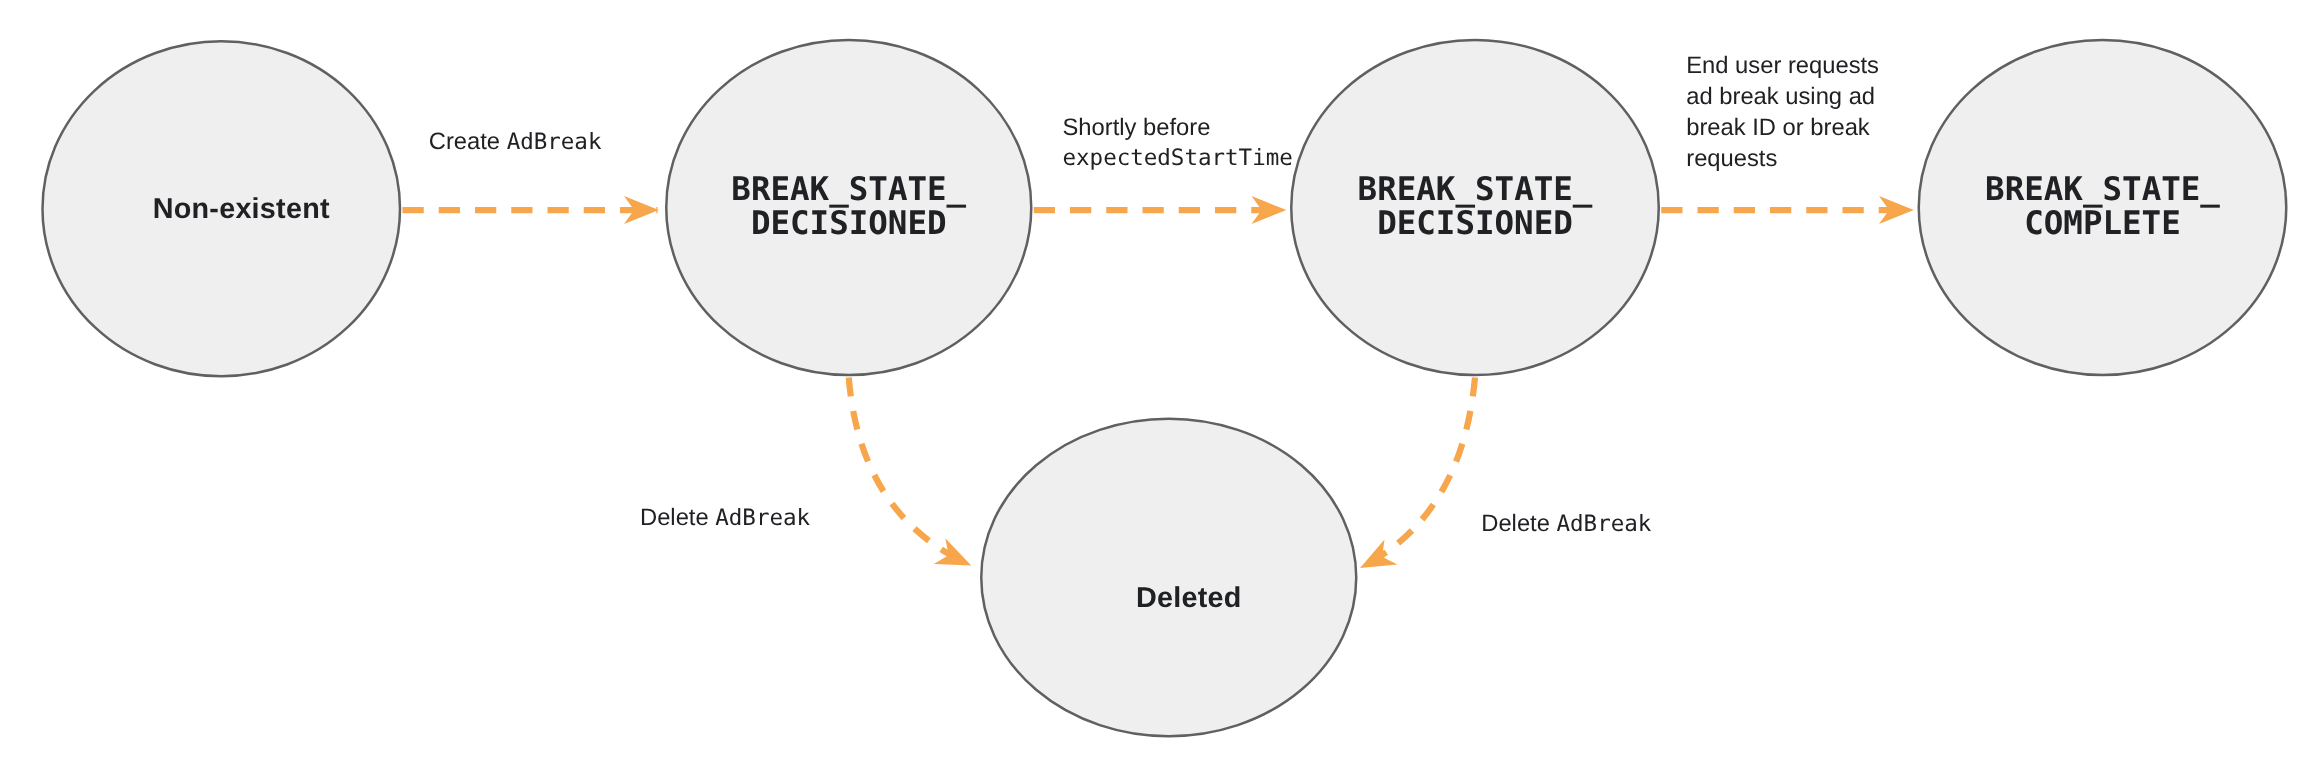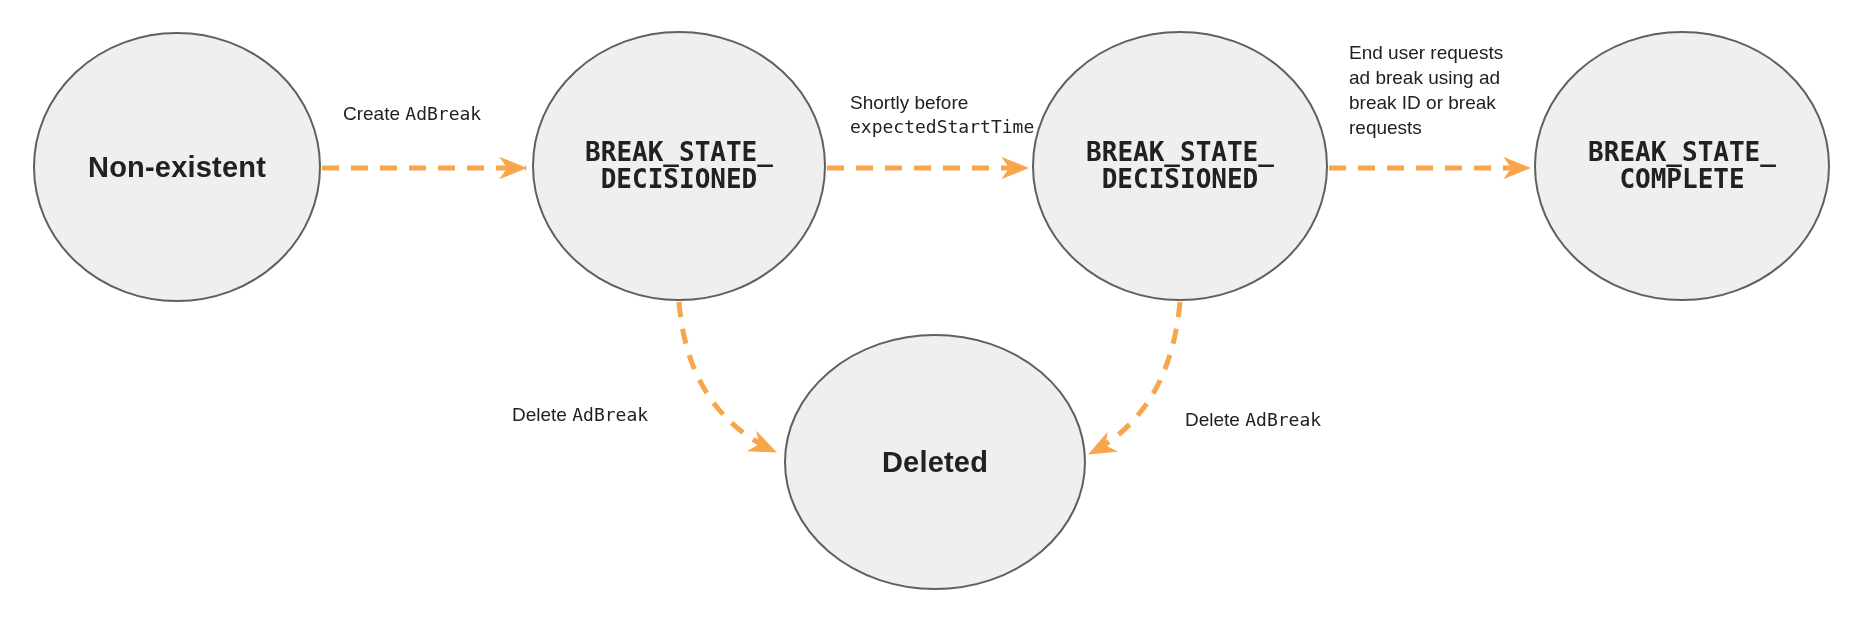--- a/index.html
+++ b/index.html
@@ -16,22 +16,23 @@
   .overlay { position: absolute; left: 0; top: 0; width: 100%; height: 100%; }
   .state-label {
     position: absolute;
     transform: translate(-50%, -50%);
     text-align: center;
     white-space: nowrap;
     line-height: 27px;
   }
   .state-label.sans-name {
     font-weight: bold;
-    font-size: 29px;
+    font-size: 23px;
     letter-spacing: 0.2px;
+    margin-left: 16px;
   }
   .state-label.mono-name {
     font-family: "DejaVu Sans Mono", "Liberation Mono", monospace;
     font-weight: bold;
     font-size: 26px;
   }
   .edge-label {
     position: absolute;
     white-space: nowrap;
     font-size: 19px;
@@ -81,21 +82,21 @@
     <div class="state-label mono-name" style="left:1180px; top:166px;">
       <div>BREAK_STATE_</div>
       <div>DECISIONED</div>
     </div>
 
     <div class="state-label mono-name" style="left:1682px; top:166px;">
       <div>BREAK_STATE_</div>
       <div>COMPLETE</div>
     </div>
 
-    <div class="state-label sans-name" style="left:935px; top:462px;">Deleted</div>
+    <div class="state-label sans-name" style="left:935px; top:478px;">Deleted</div>
 
     <div class="edge-label" style="left:343px; top:102px;">
       <span class="sans">Create </span><span class="mono">AdBreak</span>
     </div>
 
     <div class="edge-label" style="left:832px; top:91px;margin-left:18px;">
       <div class="sans">Shortly before</div>
       <div class="mono">expectedStartTime</div>
     </div>
 

